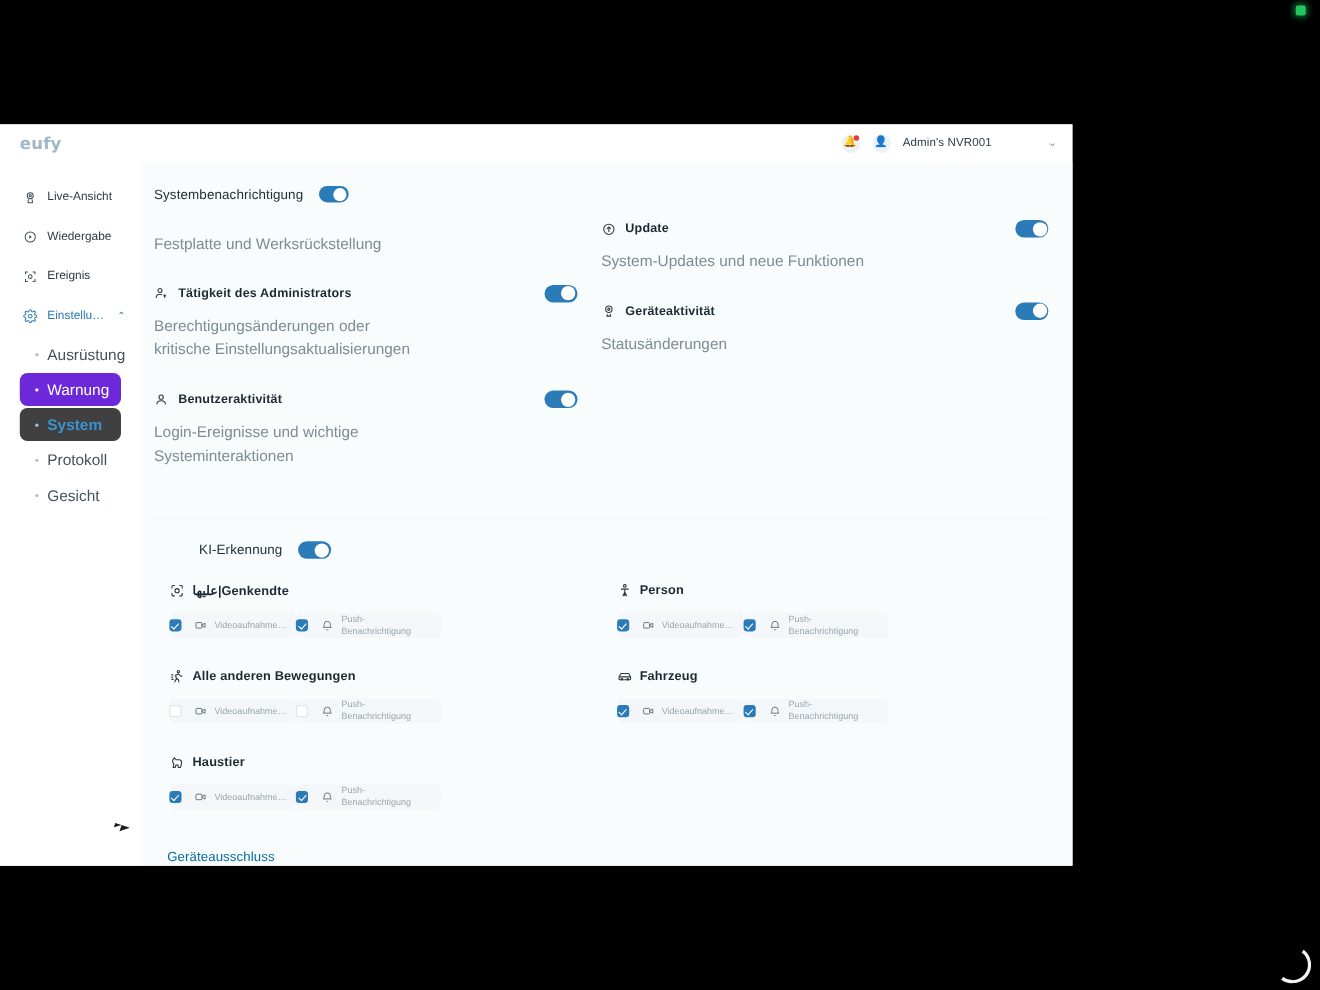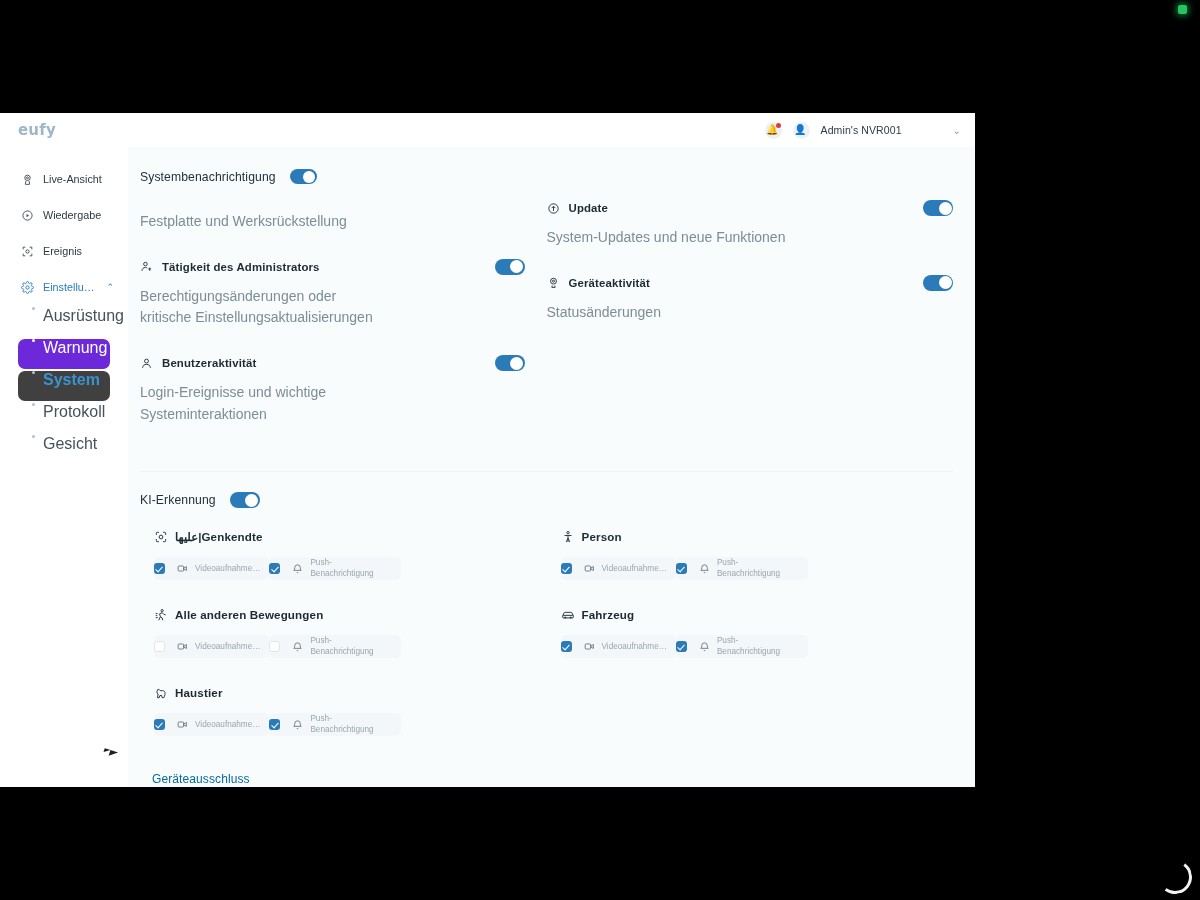--- a/index.html
+++ b/index.html
@@ -88,24 +88,24 @@
     font-size: 10.8px; color: #2e3a42;
     cursor: default;
   }
   .nav-item .nav-ico { width: 13px; height: 13px; flex: 0 0 13px; color:#3f4d56; }
   .nav-item.active-group { color: #2a7bb8; }
   .nav-item.active-group .nav-ico { color:#2a7bb8; }
   .nav-caret { margin-left: 3px; font-size: 9px; color:#2a7bb8; }
 
   .sub-wrap { padding: 2px 18px 0 18px; display:flex; flex-direction:column; gap:2px; }
   .sub-item {
-    display: flex; align-items: flex-start; gap: 8px;
+    display: flex; align-items: center; gap: 8px;
     height: 30px; border-radius: 7px;
     padding-left: 14px;
-    font-size: 16px; color:#44525b;
+    font-size: 14px; color:#44525b;
     cursor: default; position: relative;
   }
   .sub-dot { width:3px; height:3px; border-radius:50%; background:#b4c0c8; flex:0 0 3px; }
   .sub-item.selected { background:#6d28d9; color:#ffffff; font-weight:400; }
   .sub-item.selected .sub-dot { background:#ffffff; }
   .sub-item.hovered { background:#404040; color:#3a93cf; font-weight:600; }
   .sub-item.hovered .sub-dot { background:#9fc5dc; }
 
   #cursor {
     position: absolute; left: 86px; top: 378px;
@@ -375,21 +375,21 @@
                     <span class="knob"></span>
                   </div>
                 </div>
                 <div class="notif-desc">Statusänderungen</div>
               </div>
             </div>
           </div>
 
           <div class="divider-h"></div>
 
-          <div class="section-head" style="margin-top:20px; margin-bottom:18px;">
+          <div class="section-head" style="margin-top:20px; margin-bottom:18px;margin-left:41px;">
             <span class="section-title">KI-Erkennung</span>
             <div class="toggle lg">
               <span class="knob"></span>
             </div>
           </div>
 
           <div class="ai-grid">
 
             <div class="ai-card">
               <div class="ai-title-row">

